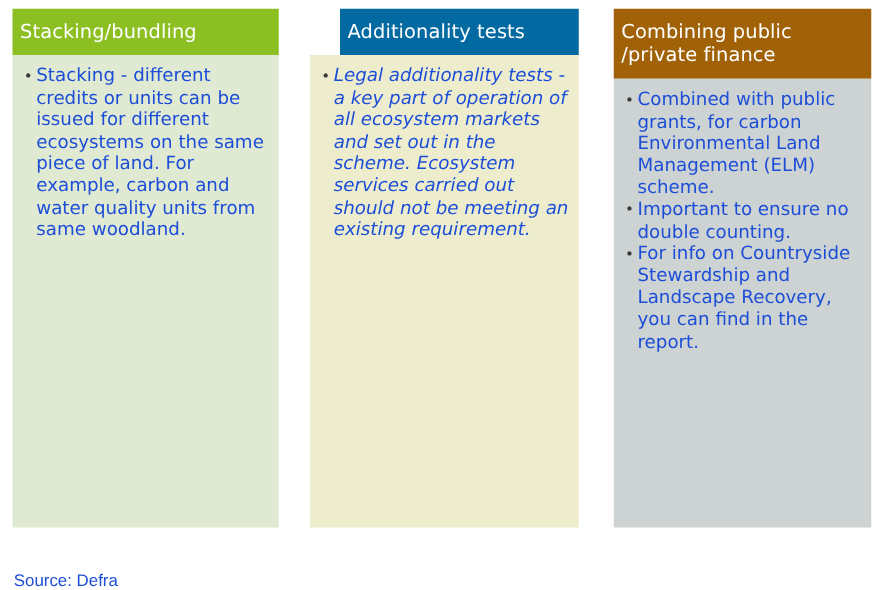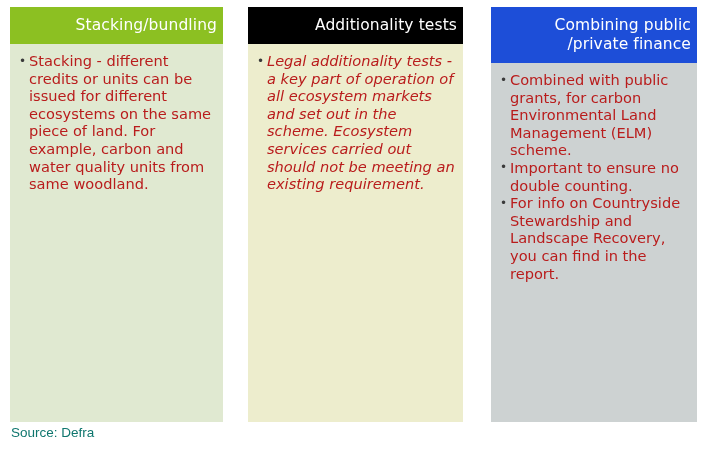--- a/index.html
+++ b/index.html
@@ -26,72 +26,72 @@
     display: flex;
     flex-direction: column;
   }
   .card-1 { left: 10px;  width: 213px; }
   .card-2 { left: 248px; width: 215px; }
   .card-3 { left: 491px; width: 206px; }
 
   .card-header {
     flex: 0 0 auto;
     color: #FFFFFF;
-    text-align: right;
+    text-align: left;
     font-size: 15.5px;
     line-height: 19px;
     padding: 9px 6px 9px 6px;
     letter-spacing: 0.1px;
   }
   .card-1 .card-header { background: #8CC022; }
-  .card-2 .card-header { background: #000000; }
-  .card-3 .card-header { background: #1d4ed8; }
+  .card-2 .card-header { background: #0369a1; margin-left: 24px; }
+  .card-3 .card-header { background: #a16207; }
 
   .card-body {
     flex: 1 1 auto;
     padding: 8px 6px 8px 8px;
     box-sizing: border-box;
     overflow: hidden;
   }
   .card-1 .card-body { background: #E0E9D1; }
   .card-2 .card-body { background: #EDEDCD; font-style: italic; }
   .card-3 .card-body { background: #CDD2D2; }
 
   ul.bullets {
     margin: 0;
     padding: 0;
     list-style: none;
   }
   ul.bullets > li {
     position: relative;
     padding-left: 11px;
     margin: 0 0 0 0;
-    color: #b91c1c;
+    color: #1d4ed8;
     font-size: 14.6px;
     line-height: 17.6px;
     text-align: left;
   }
   ul.bullets > li::before {
     content: "\2022";
     position: absolute;
     left: 1px;
     top: -0.5px;
     font-size: 12px;
     line-height: 18.6px;
     color: #3A3A3A;
   }
 
   .source {
     position: absolute;
     left: 11px;
-    top: 424px;
+    top: 456px;
     font-family: "Liberation Sans", sans-serif;
     font-size: 13.5px;
     line-height: 17px;
-    color: #0f766e;
+    color: #1d4ed8;
   }
 </style>
 </head>
 <body>
 
 <div class="canvas">
 
   <div class="card card-1">
     <div class="card-header">Stacking/bundling</div>
     <div class="card-body">

